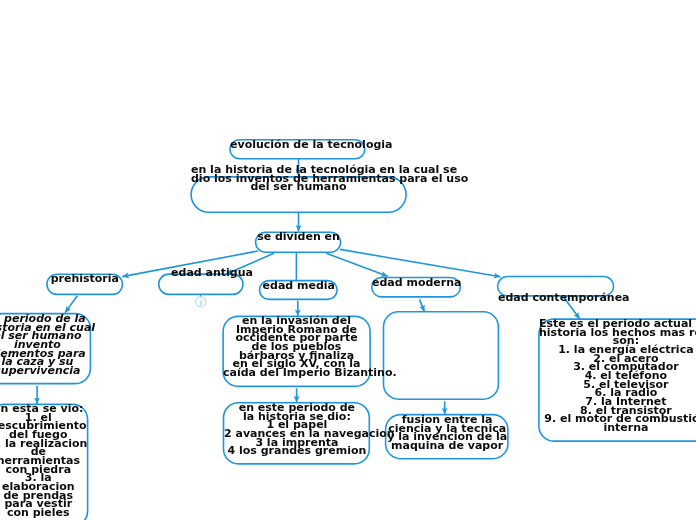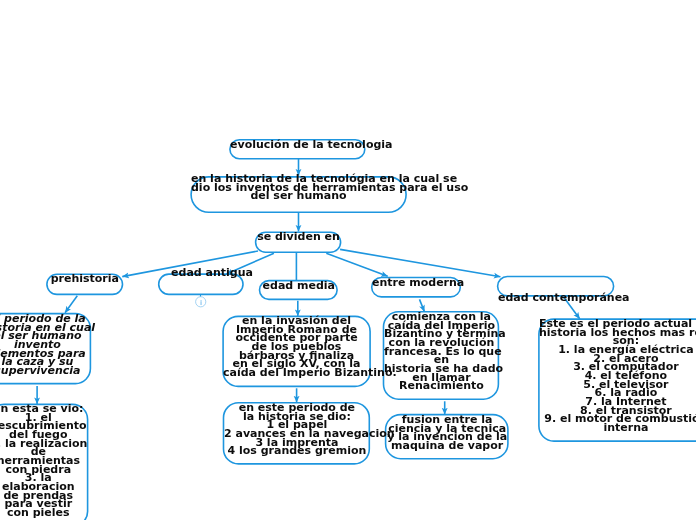--- a/index.html
+++ b/index.html
@@ -60,28 +60,28 @@
       <rect x="223.10" y="316.40" width="147.00" height="70.00" rx="15.00" ry="15.00"></rect>
       <rect x="223.50" y="402.70" width="145.80" height="61.20" rx="15.00" ry="15.00"></rect>
       <rect x="383.50" y="311.80" width="114.90" height="87.40" rx="15.00" ry="15.00"></rect>
       <rect x="385.60" y="414.60" width="122.30" height="44.10" rx="15.00" ry="15.00"></rect>
       <rect x="538.90" y="319.10" width="173.80" height="122.00" rx="15.00" ry="15.00"></rect>
     </g>
     <circle cx="200.70" cy="301.80" r="5.10" fill="#ffffff" stroke="#9acef2" stroke-width="0.9"></circle>
   </svg>
 
   <div class="node" style="left:229.90px;top:139.80px;width:134.90px;height:18.90px"><span>evolución de la tecnologia</span></div>
-  <div class="node" style="left:191.10px;top:174px;width:215.00px;height:35.40px"><span>en la historia de la tecnológia en la cual se
+  <div class="node" style="left:191.10px;top:165px;width:215.00px;height:35.40px"><span>en la historia de la tecnológia en la cual se
 dio los inventos de herramientas para el uso
 del ser humano</span></div>
   <div class="node" style="left:255.60px;top:232.30px;width:85.00px;height:19.90px"><span>se dividen en</span></div>
   <div class="node" style="left:46.90px;top:274.30px;width:75.60px;height:20.10px"><span>prehistoria</span></div>
   <div class="node" style="left:158.70px;top:268px;width:106px;height:20.30px"><span>edad antigua</span></div>
   <div class="node" style="left:259.50px;top:280.60px;width:77.60px;height:21px"><span>edad media</span></div>
-  <div class="node" style="left:371.70px;top:277.50px;width:88.60px;height:19.40px"><span>entre moderna</span></div>
+  <div class="node" style="left:371.70px;top:277.50px;width:88.60px;height:19.40px"><span>edad moderna</span></div>
   <div class="node" style="left:497.60px;top:293px;width:116.00px;height:19.40px"><span>edad contemporánea</span></div>
   <div class="node it" style="left:-16.40px;top:313.60px;width:106.80px;height:70.00px"><span>el periodo de la
 historia en el cual
 el ser humano
 invento
 elementos para
 la caza y su
 supervivencia</span></div>
   <div class="node" style="left:-11.00px;top:404.40px;width:98.60px;height:122.00px"><span>en esta se vio:
 1. el
@@ -102,29 +102,20 @@
 de los pueblos
 bárbaros y finaliza
 en el siglo XV, con la
 caída del Imperio Bizantino.</span></div>
   <div class="node" style="left:223.50px;top:402.70px;width:145.80px;height:61.20px"><span>en este periodo de
 la historia se dio:
 1 el papel
 2 avances en la navegacion
 3 la imprenta
 4 los grandes gremion</span></div>
-  <div class="node" style="left:383.50px;top:311.80px;width:114.90px;height:87.40px"><span>comienza con la
-caída del Imperio
-Bizantino y termina
-con la revolución
-francesa. Es lo que
-en
-historia se ha dado
-en llamar
-Renacimiento</span></div>
   <div class="node" style="left:385.60px;top:414.60px;width:122.30px;height:44.10px"><span>fusion entre la
 ciencia y la tecnica
 y la invencion de la
 maquina de vapor</span></div>
   <div class="node" style="left:538.90px;top:319.10px;width:173.80px;height:122.00px"><span>Este es el periodo actual de la
 historia los hechos mas relevantes
 son:
 1. la energía eléctrica
 2. el acero
 3. el computador

